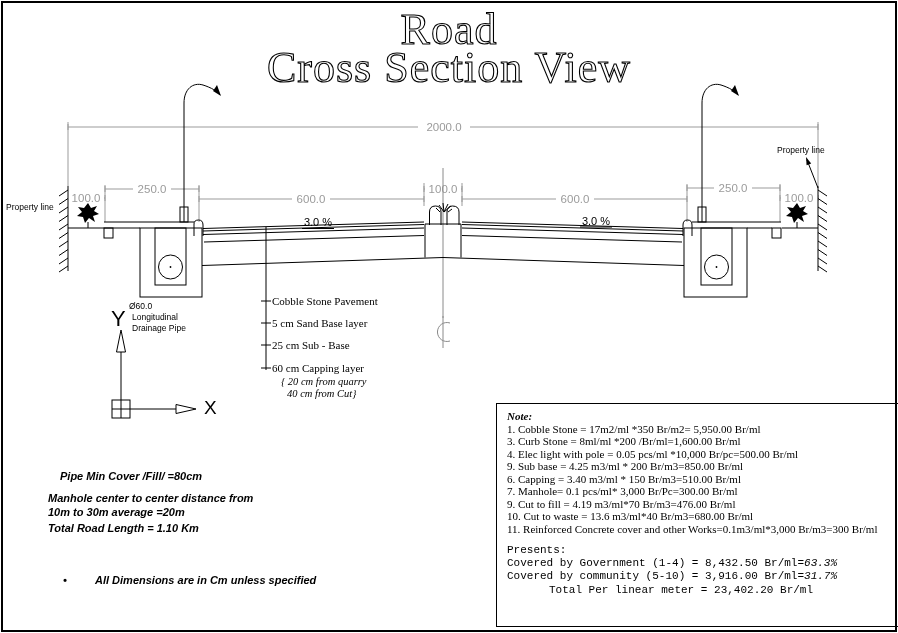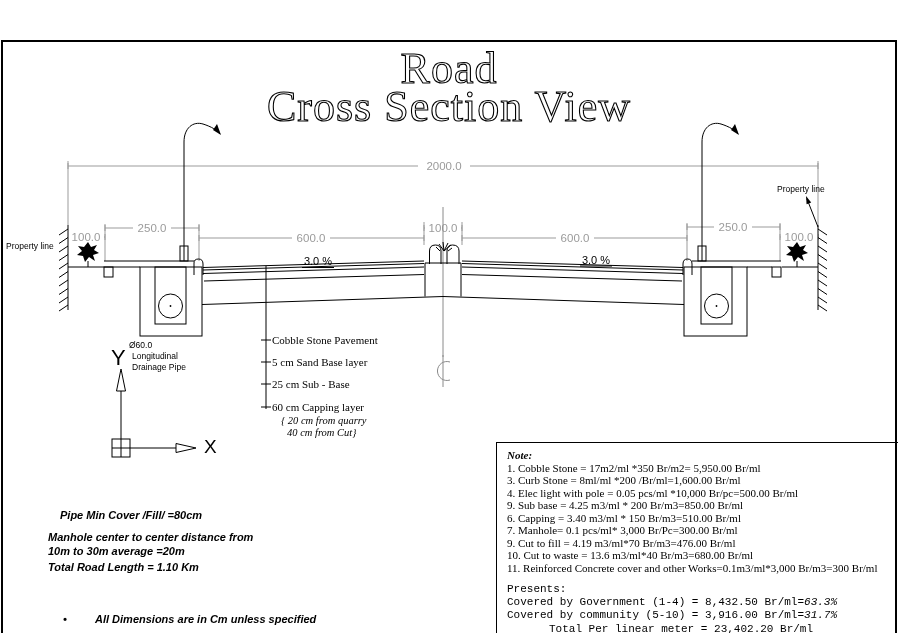--- a/index.html
+++ b/index.html
@@ -1,18 +1,18 @@
 <!DOCTYPE html>
 <html><head>
 <meta charset="utf-8">
 <style>
   html,body{margin:0;padding:0;background:#fff;}
   body{width:898px;height:633px;position:relative;overflow:hidden;
        font-family:"Liberation Sans",sans-serif;color:#000;}
-  .sheet{position:absolute;inset:0;margin-top:39px;}
+  .sheet{position:absolute;inset:0;}
   svg{position:absolute;left:0;top:0;}
   svg text{font-family:"Liberation Sans",sans-serif;}
   .t-title{font-family:"Liberation Serif","DejaVu Serif",serif;
            fill:#fff;stroke:#000;stroke-width:1.1;letter-spacing:1px;}
   .dimtxt{fill:#9b9b9b;font-size:11.5px;}
   .lbl-serif{font-family:"Liberation Serif","DejaVu Serif",serif;font-size:11px;fill:#000;stroke:none;}
   .lbl-serif-i{font-family:"Liberation Serif","DejaVu Serif",serif;font-size:10.5px;font-style:italic;fill:#000;stroke:none;}
   .smalltxt{font-size:8.5px;fill:#000;stroke:none;}
   .slopetxt{font-size:11px;fill:#000;stroke:none;}
   .axistxt{fill:#000;stroke:none;}

